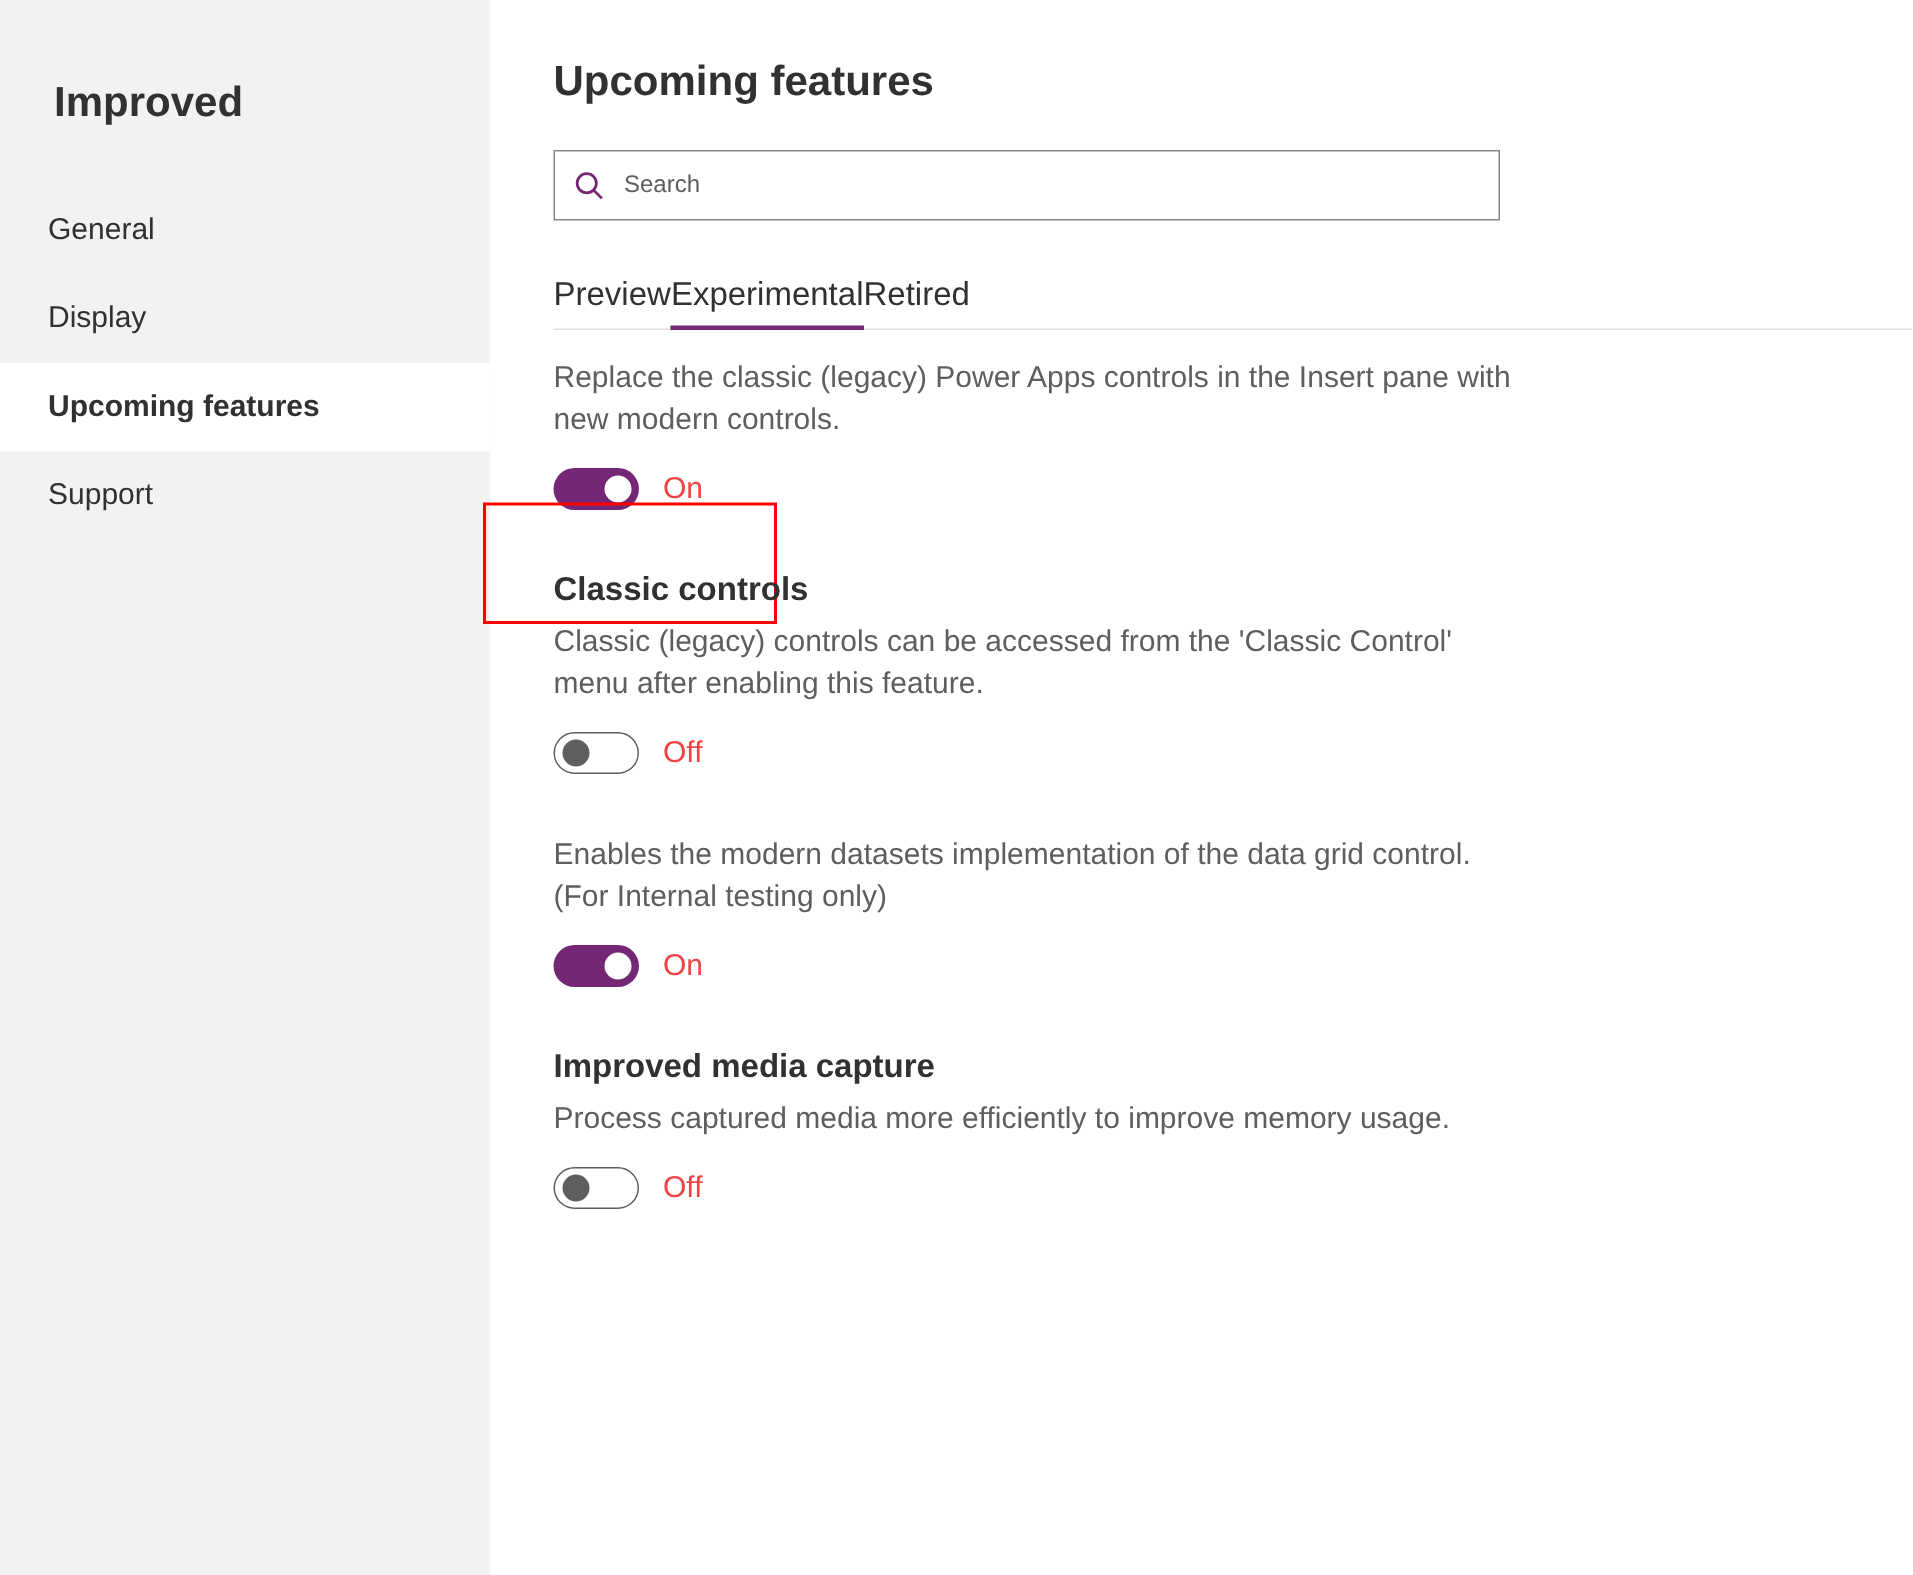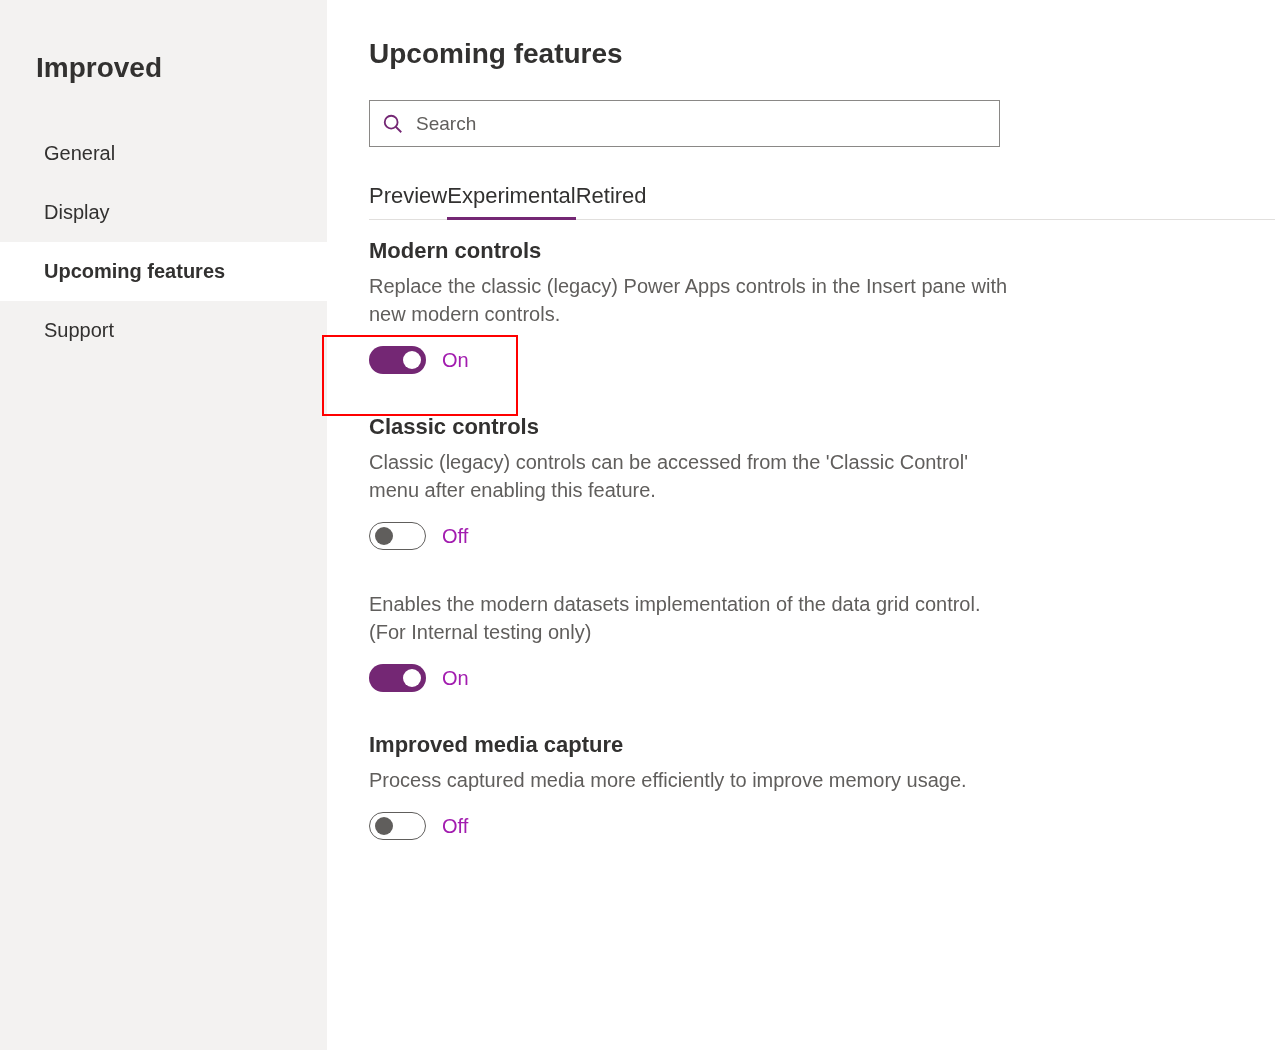--- a/index.html
+++ b/index.html
@@ -19,21 +19,21 @@
       background: #f3f2f1;
       padding-top: 52px;
     }
     .sidebar-title {
       font-size: 28px;
       font-weight: 600;
       color: #323130;
       padding: 0 36px 40px 36px;
     }
     .nav-item {
-      padding: 18px 44px;
+      padding: 18px 32px;
       font-size: 20px;
       color: #323130;
       cursor: pointer;
     }
     .nav-item.active {
       background: #fff;
       font-weight: 600;
     }
     .main {
       flex: 1;
@@ -56,21 +56,21 @@
       margin-bottom: 28px;
     }
     .search-icon-wrap {
       display: flex;
       align-items: center;
       margin-right: 12px;
     }
     .search-input {
       border: none;
       outline: none;
-      font-size: 19px;
+      font-size: 16px;
       color: #ec4899;
       flex: 1;
       background: transparent;
     }
     .search-input::placeholder {
       color: #605e5c;
     }
     .tabs {
       display: flex;
       border-bottom: 1px solid #e1dfdd;
@@ -144,21 +144,21 @@
     .toggle.on .toggle-knob {
       background: #fff;
       right: 5px;
     }
     .toggle.off .toggle-knob {
       background: #605e5c;
       left: 5px;
     }
     .toggle-label {
       font-size: 20px;
-      color: #a21caf;
+      color: #ef4444;
       text-align: center;
     }
     .highlight-box {
       position: absolute;
       border: 2px solid #ff0000;
       pointer-events: none;
     }
   </style>
 </head>
 <body>
@@ -184,21 +184,20 @@
     <input class="search-input" type="text" placeholder="Search" style="">
   </div>
 
   <div class="tabs">
     <div class="tab">Preview</div>
     <div class="tab active">Experimental</div>
     <div class="tab">Retired</div>
   </div>
 
   <div class="feature-section">
-    <div class="feature-title">Modern controls</div>
     <div class="feature-desc">Replace the classic (legacy) Power Apps controls in the Insert pane with new modern controls.</div>
     <div class="toggle-row">
       <div class="toggle on">
         <div class="toggle-knob"></div>
       </div>
       <span class="toggle-label">On</span>
     </div>
     <div class="highlight-box" style="left:-47px; top:97px; width:196px; height:81px;"></div>
   </div>
 

